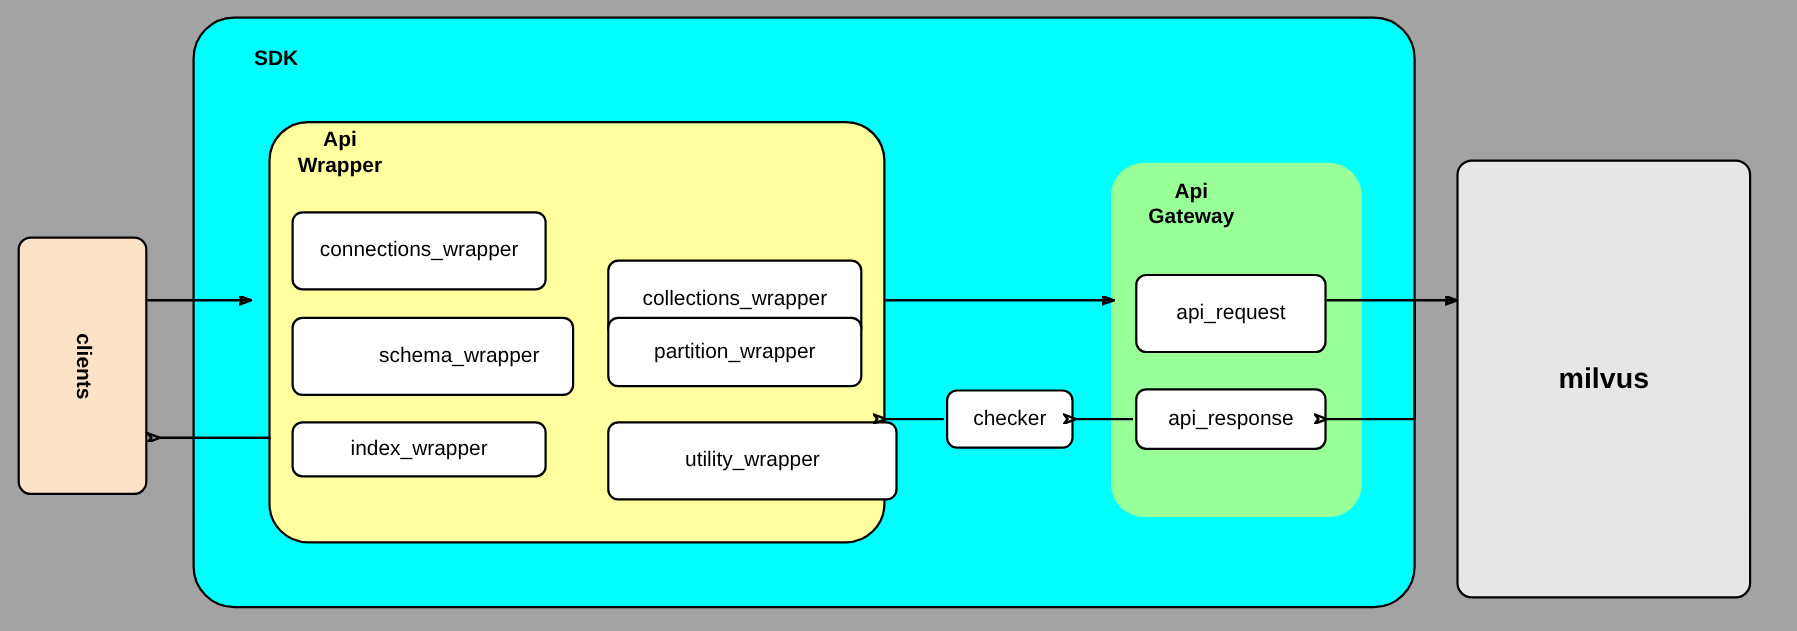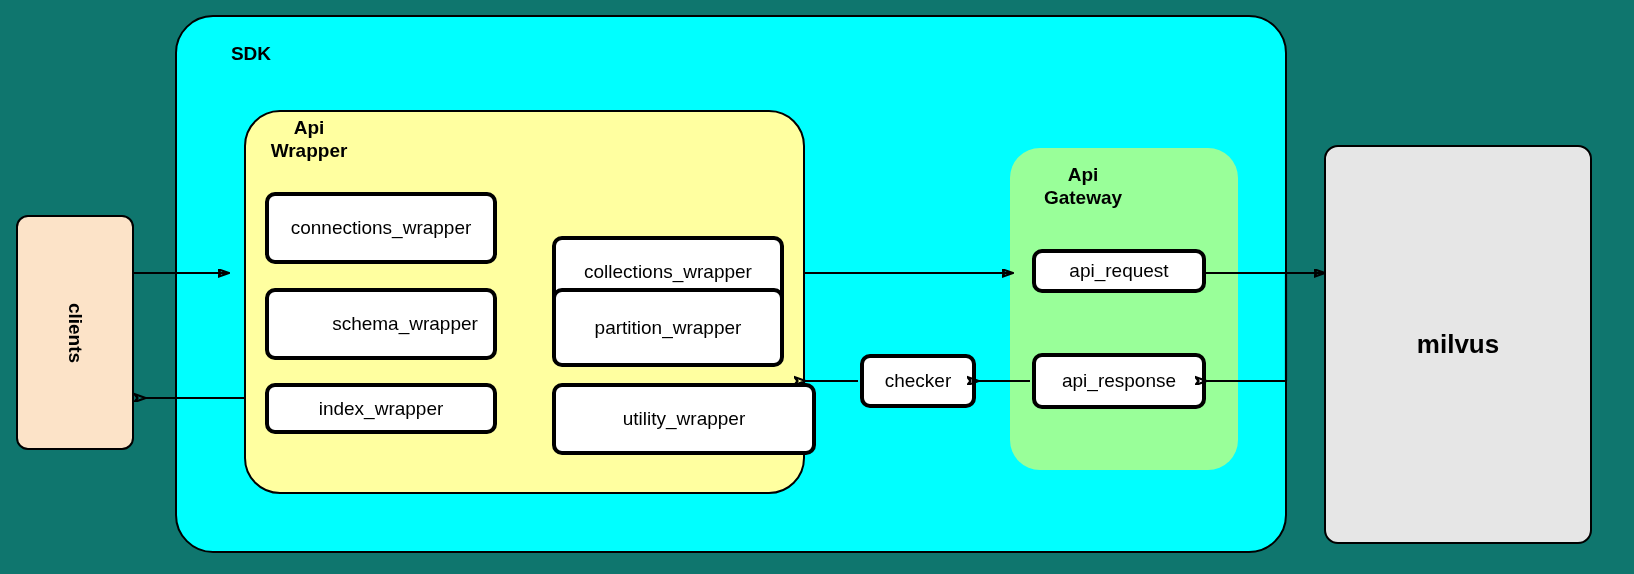--- a/index.html
+++ b/index.html
@@ -2,21 +2,21 @@
 <html><head>
 <meta charset="utf-8">
 <style>
   * { box-sizing: border-box; margin: 0; padding: 0; }
   html, body {
     width: 1634px; height: 574px;
     background: #ffffff;
     font-family: "Liberation Sans", sans-serif;
     overflow: hidden;
   }
-  #canvas { position: relative; width: 1634px; height: 574px; background: #0f766e; }
+  #canvas { position: relative; width: 1634px; height: 574px; background: #a3a3a3; }
 
   .node {
     position: absolute;
     border: 2px solid #000000;
     display: flex;
     align-items: center;
     justify-content: center;
     color: #000000;
   }
 
@@ -47,35 +47,35 @@
     text-align: center;
     white-space: pre-line;
   }
   .lbl-sdk   { left: 221px; top: 42px;  width: 60px; }
   .lbl-wrap  { left: 256px; top: 116px; width: 106px; }
   .lbl-gw    { left: 1030px; top: 163px; width: 106px; }
 
   
   .leaf {
     background: #ffffff;
-    border: 4px solid #000000;
+    border: 2px solid #000000;
     border-radius: 10px;
     font-size: 19px;
     font-weight: normal;
     text-align: center;
   }
 
   .w-conn { left: 265px; top: 192px; width: 232px; height: 72px; }
   .w-coll { left: 552px; top: 192px; width: 232px; height: 72px; margin-top: 44px; }
-  .w-sche { left: 265px; top: 288px; width: 232px; height: 72px; padding-left: 48px; }
-  .w-part { left: 552px; top: 288px; width: 232px; height: 79px; }
+  .w-sche { left: 265px; top: 288px; width: 257px; height: 72px; padding-left: 48px; }
+  .w-part { left: 552px; top: 288px; width: 232px; height: 64px; }
   .w-indx { left: 265px; top: 383px; width: 232px; height: 51px; }
   .w-util { left: 552px; top: 383px; width: 264px; height: 72px; }
 
-  .g-req  { left: 1032px; top: 249px; width: 174px; height: 44px; }
+  .g-req  { left: 1032px; top: 249px; width: 174px; height: 72px; }
   .g-res  { left: 1032px; top: 353px; width: 174px; height: 56px; }
 
   .n-checker { left: 860px; top: 354px; width: 116px; height: 54px; }
 
   
   .n-clients {
     left: 16px; top: 215px; width: 118px; height: 235px;
     background: #fce3c8;
     border-radius: 12px;
   }

